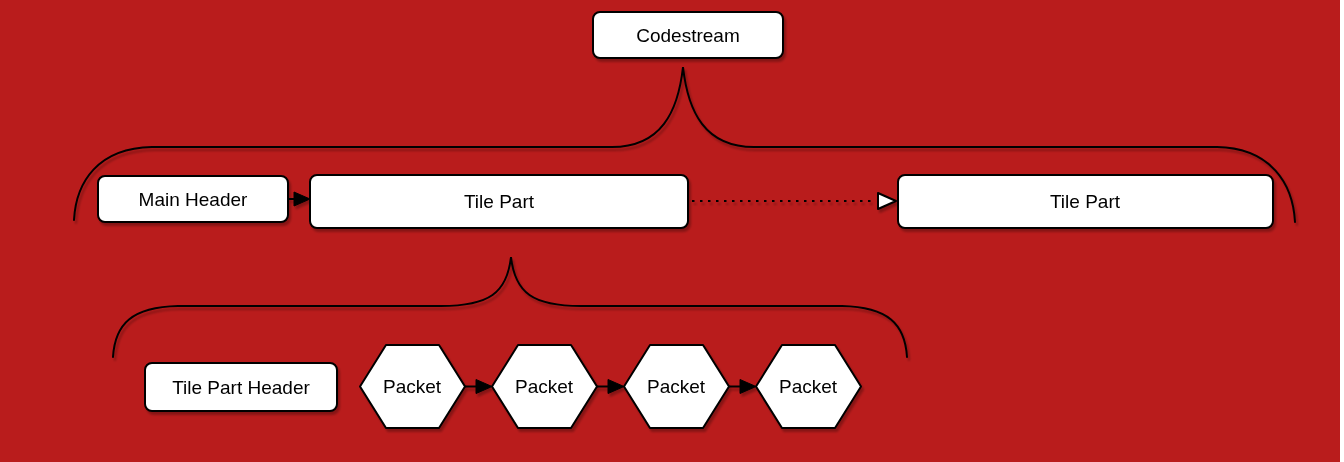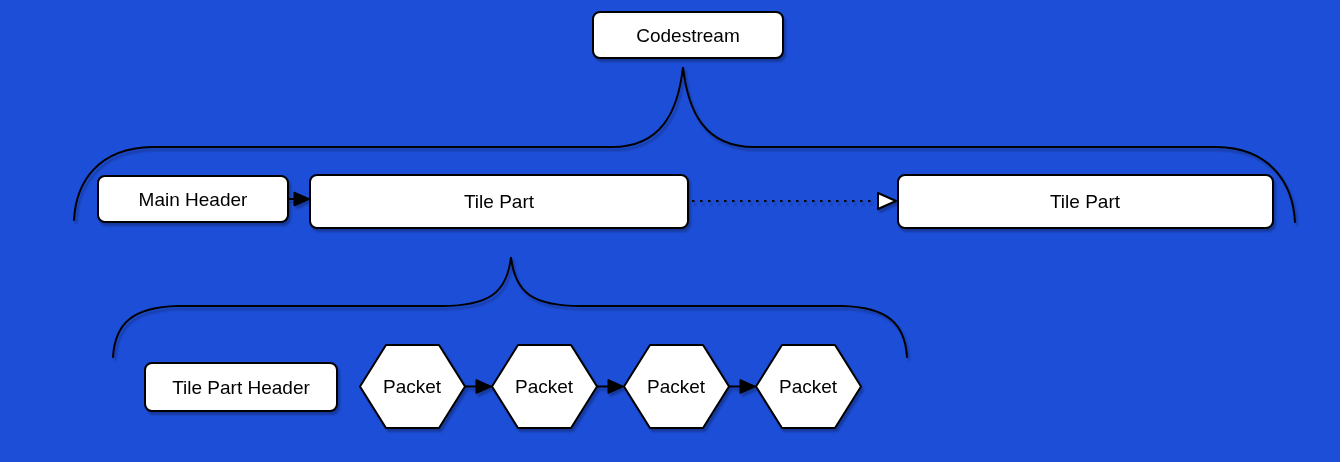--- a/index.html
+++ b/index.html
@@ -4,21 +4,21 @@
 <style>
   html, body {
     margin: 0;
     padding: 0;
     background: #ffffff;
   }
   .stage {
     position: relative;
     width: 1340px;
     height: 462px;
-    background: #1d4ed8;
+    background: #b91c1c;
     overflow: hidden;
   }
   svg {
     display: block;
     font-family: "Liberation Sans", sans-serif;
   }
   .node-box {
     fill: #ffffff;
     stroke: #000000;
     stroke-width: 2;

